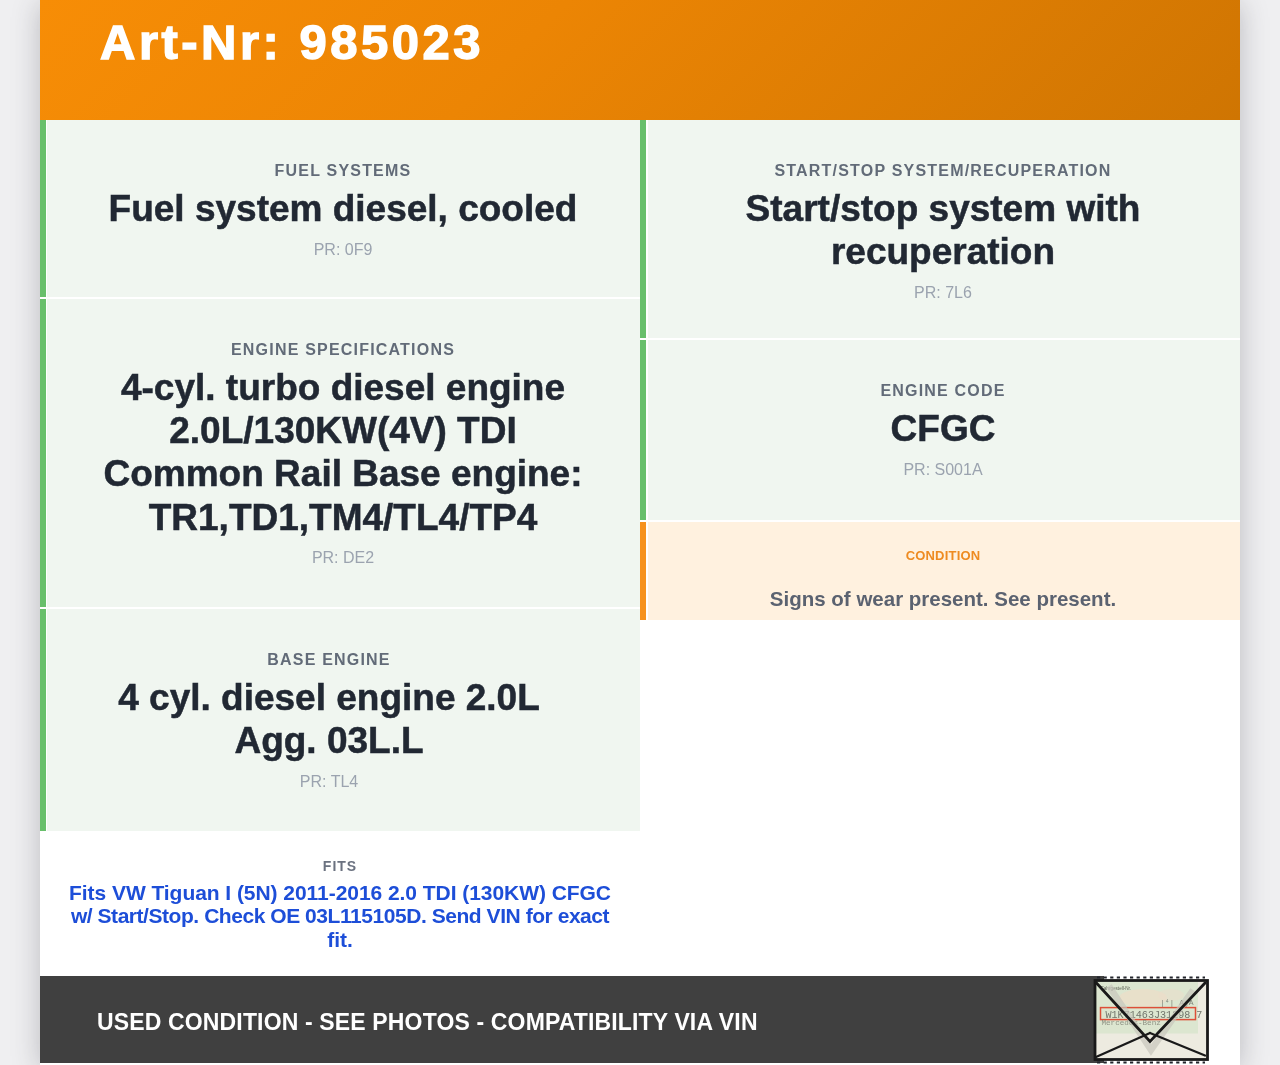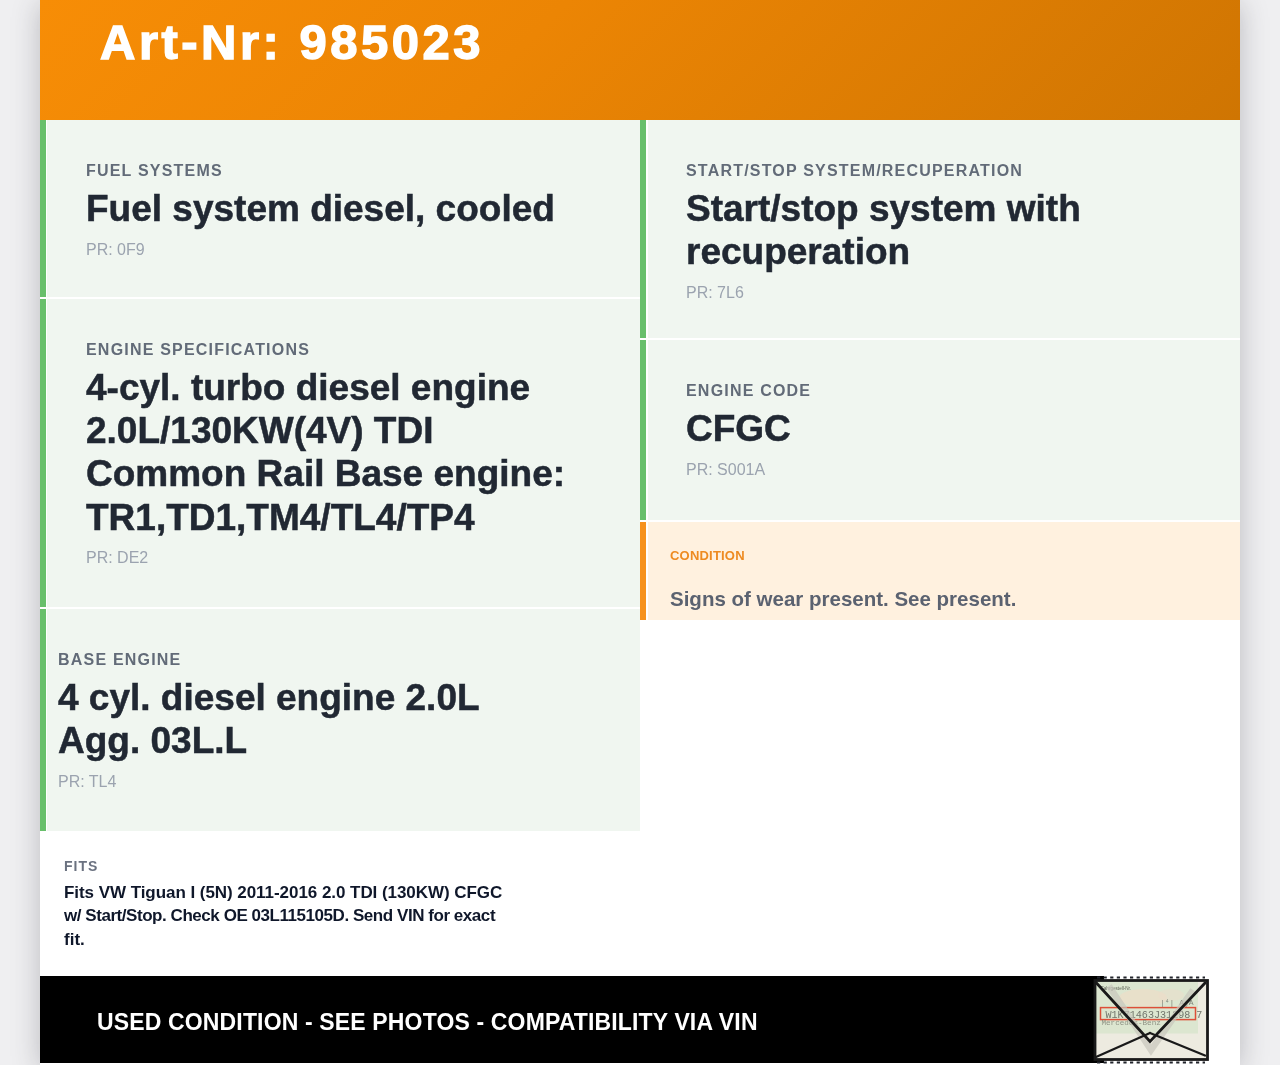--- a/index.html
+++ b/index.html
@@ -1,38 +1,38 @@
 <!DOCTYPE html>
 <html><head>
 <meta charset="utf-8">
 <style>
 * { margin:0; padding:0; box-sizing:border-box; }
 html,body { width:1280px; height:1065px; overflow:hidden; }
 body { background:#efeff1; font-family:"Liberation Sans", sans-serif; position:relative; }
 .page { position:absolute; left:40px; top:0; width:1200px; height:1065px; background:#ffffff; box-shadow:0 4px 26px rgba(50,50,60,0.28); }
 .header { height:119.5px; background:linear-gradient(135deg,#f78d06 0%,#ec8504 40%,#cf7502 100%); }
 .header h1 { color:#ffffff; font-size:49px; font-weight:bold; -webkit-text-stroke:1.4px #ffffff; letter-spacing:3.5px; line-height:60px; padding:12px 0 0 60px; }
-.cols { display:flex; }
+.cols { display:flex;text-align:center; }
 .col { width:600px; }
 .card { background:linear-gradient(to right,#ffffff 0px,#ffffff 1.5px,#f0f6f0 1.5px); border-left:6px solid #68bf6b; padding:41.5px 40px 0 40px; margin-bottom:1.5px; }
 .card .label { display:block; font-size:16px; line-height:20px; font-weight:bold; letter-spacing:1.2px; color:#626b78; margin-bottom:6px; }
 .card h2 { font-size:37px; line-height:43.2px; font-weight:bold; color:#212833; -webkit-text-stroke:0.5px #212833; letter-spacing:0px; margin-bottom:8.5px; }
 .card .pr { font-size:16px; line-height:22px; color:#9ba3af; }
 .c1 { height:177.5px; }
 .c2 { height:308.5px; }
 .c3 { height:222px;padding-left:12px; }
 .cA { height:218.5px; }
 .cB { height:180.5px; }
 .cond { background:linear-gradient(to right,#ffffff 0px,#ffffff 1.5px,#fff1df 1.5px); border-left:6px solid #f6921e; padding:24.5px 24px 0 24px; height:98.5px; margin-bottom:0; }
 .cond .label { color:#ee8b21; margin-bottom:19px; font-size:13px; letter-spacing:0.2px; }
 .cond .body { font-size:20.5px; line-height:28px; font-weight:bold; color:#5b6270; }
 .fits { background:#ffffff; padding:25px 24px 0 24px; height:181px; }
 .fits .label { display:block; font-size:14px; line-height:18px; font-weight:bold; letter-spacing:1px; color:#6b7280; margin-bottom:5.5px; }
-.fits .body { font-size:17px; line-height:23.8px; font-weight:bold; color:#0f172a; } .fl { white-space:nowrap; }
-.footer { position:absolute; left:0; top:976px; width:1064px; height:86.5px; background:#000000; }
+.fits .body { font-size:21px; line-height:23.8px; font-weight:bold; color:#1d4ed8; } .fl { white-space:nowrap; }
+.footer { position:absolute; left:0; top:976px; width:1064px; height:86.5px; background:#404040; }
 .footer .ftxt { color:#ffffff; font-size:23px; font-weight:bold; line-height:30px; padding:30.5px 0 0 57px; letter-spacing:0.15px; }
 .env { position:absolute; left:1051px; top:976px; }
 </style>
 </head>
 <body>
 <div class="page">
   <div class="header">
       <h1>Art-Nr: 985023</h1>
     </div>
   <div class="cols">

